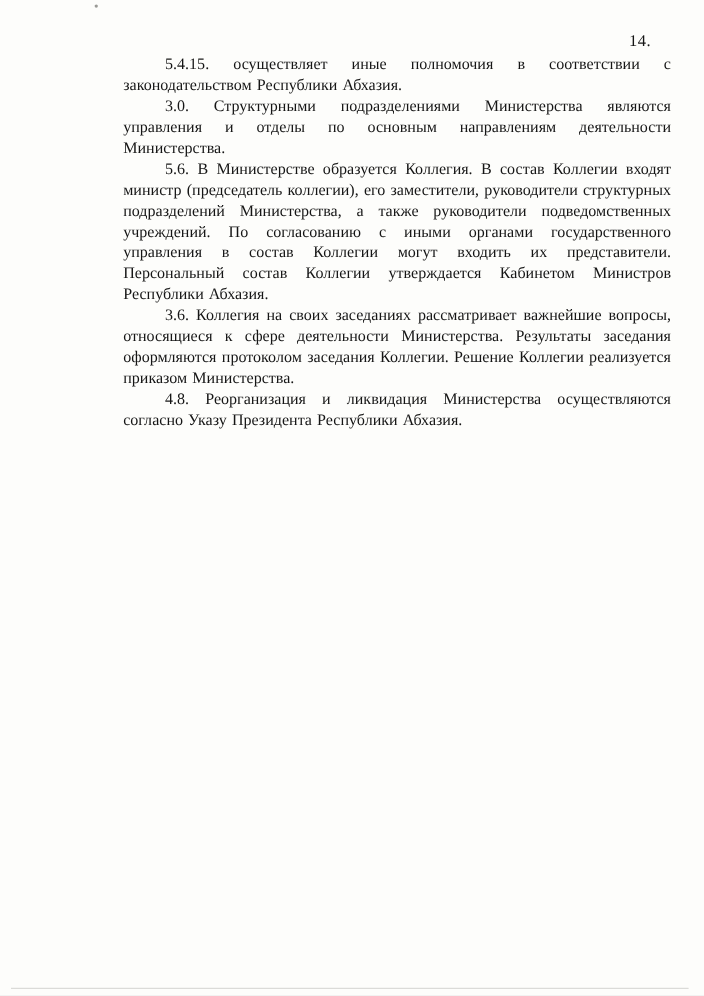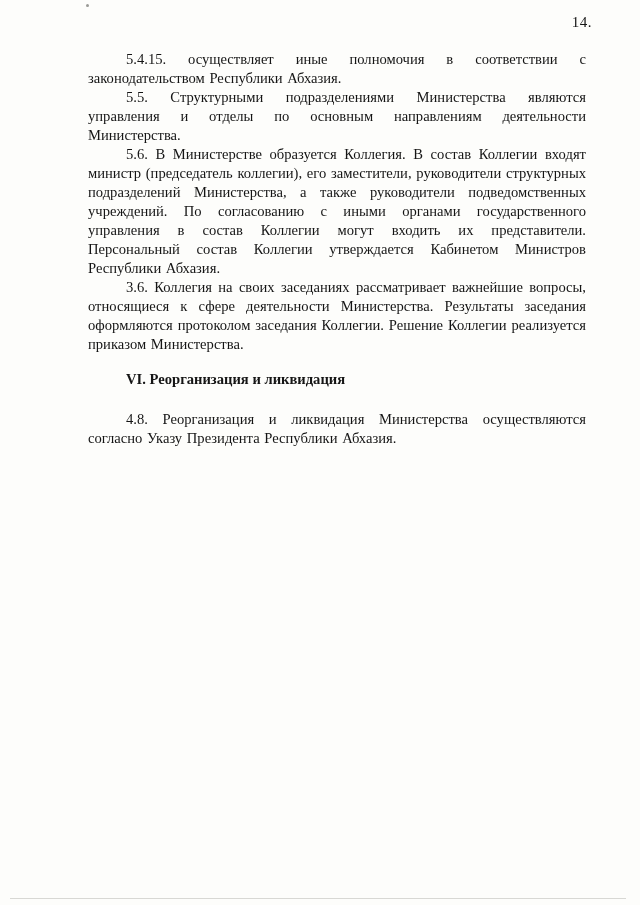--- a/index.html
+++ b/index.html
@@ -33,30 +33,30 @@
     top: 4px;
     left: 86px;
     width: 3px;
     height: 3px;
     background: #9a9a96;
     border-radius: 50%;
   }
 
   .page-number {
     position: absolute;
-    top: 14px;
+    top: 30px;
     right: 48px;
     font-size: 15px;
     letter-spacing: 0.5px;
   }
 
   .content {
     position: absolute;
     top: 50px;
-    left: 88px;
+    left: 112px;
     width: 498px;
   }
 
   .content p {
     font-size: 14.6px;
     line-height: 19px;
     text-align: justify;
     text-indent: 38px;
     word-spacing: 1px;
   }
@@ -77,27 +77,26 @@
 <div class="sheet">
 
   <span class="scan-speck"></span>
 
   <div class="page-number">14.</div>
 
   <div class="content">
 
     <p>5.4.15. осуществляет иные полномочия в соответствии с законодательством Республики Абхазия.</p>
 
-    <p>5.5. Структурными подразделениями Министерства являются управления и отделы по основным направлениям деятельности Министерства.</p>
+    <p>3.0. Структурными подразделениями Министерства являются управления и отделы по основным направлениям деятельности Министерства.</p>
 
     <p>5.6. В Министерстве образуется Коллегия. В состав Коллегии входят министр (председатель коллегии), его заместители, руководители структурных подразделений Министерства, а также руководители подведомственных учреждений. По согласованию с иными органами государственного управления в состав Коллегии могут входить их представители. Персональный состав Коллегии утверждается Кабинетом Министров Республики Абхазия.</p>
 
     <p>3.6. Коллегия на своих заседаниях рассматривает важнейшие вопросы, относящиеся к сфере деятельности Министерства. Результаты заседания оформляются протоколом заседания Коллегии. Решение Коллегии реализуется приказом Министерства.</p>
 
-    <h2 class="section-heading">VI. Реорганизация и ликвидация</h2>
 
     <p>4.8. Реорганизация и ликвидация Министерства осуществляются согласно Указу Президента Республики Абхазия.</p>
 
   </div>
 
   <div class="scan-edge-bottom"></div>
 
 </div>
 
 </body></html>

